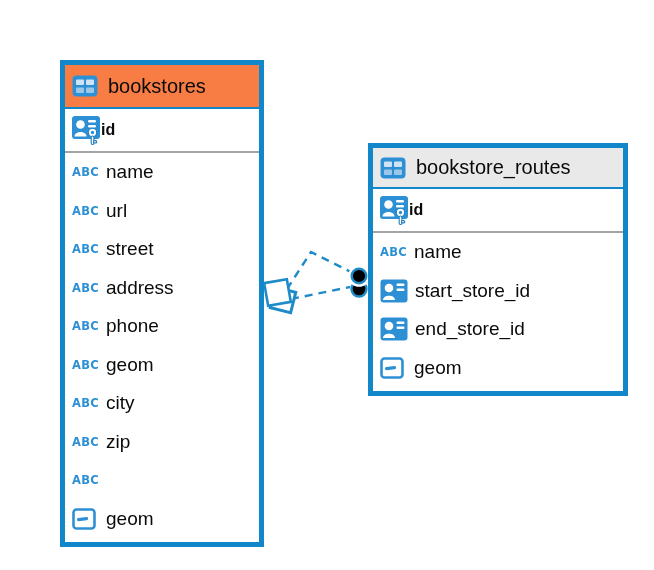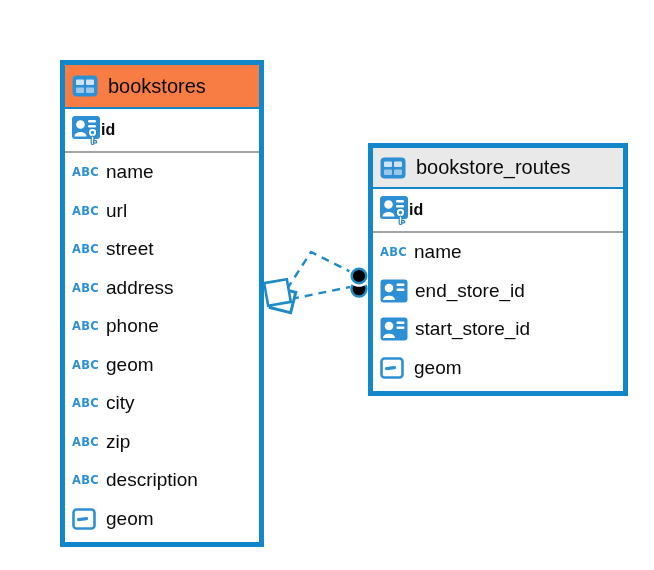--- a/index.html
+++ b/index.html
@@ -122,21 +122,20 @@
     <div class="field-row">
       <span class="abc">ABC</span>
       <span class="label">city</span>
     </div>
     <div class="field-row">
       <span class="abc">ABC</span>
       <span class="label">zip</span>
     </div>
     <div class="field-row">
       <span class="abc">ABC</span>
-      <span class="label">description</span>
     </div>
     <div class="field-row">
       <span class="icon-slot narrow">
         <svg width="24" height="22" viewBox="0 0 24 22">
           <rect x="1.5" y="1.5" width="21" height="19" rx="3" fill="#ffffff" stroke="#2e90d4" stroke-width="2.6"></rect>
           <line x1="6.5" y1="11.6" x2="14.5" y2="10.6" stroke="#2e90d4" stroke-width="3.2" stroke-linecap="round"></line>
         </svg>
       </span>
       <span class="label">geom</span>
     </div>
@@ -182,33 +181,33 @@
     <div class="field-row">
       <span class="icon-slot">
         <svg width="28" height="24" viewBox="0 0 28 24">
           <rect x="0.5" y="0.5" width="27" height="23" rx="3" fill="#2e90d4"></rect>
           <circle cx="9" cy="9" r="4.3" fill="#ffffff"></circle>
           <path d="M3 21 c0 -5.8 12 -5.8 12 0 z" fill="#ffffff"></path>
           <rect x="16.5" y="4.5" width="8" height="2.6" rx="1.3" fill="#ffffff"></rect>
           <rect x="16.5" y="9.5" width="8" height="2.6" rx="1.3" fill="#ffffff"></rect>
         </svg>
       </span>
-      <span class="label">end_store_id</span>
+      <span class="label">start_store_id</span>
     </div>
     <div class="field-row">
       <span class="icon-slot">
         <svg width="28" height="24" viewBox="0 0 28 24">
           <rect x="0.5" y="0.5" width="27" height="23" rx="3" fill="#2e90d4"></rect>
           <circle cx="9" cy="9" r="4.3" fill="#ffffff"></circle>
           <path d="M3 21 c0 -5.8 12 -5.8 12 0 z" fill="#ffffff"></path>
           <rect x="16.5" y="4.5" width="8" height="2.6" rx="1.3" fill="#ffffff"></rect>
           <rect x="16.5" y="9.5" width="8" height="2.6" rx="1.3" fill="#ffffff"></rect>
         </svg>
       </span>
-      <span class="label">start_store_id</span>
+      <span class="label">end_store_id</span>
     </div>
     <div class="field-row">
       <span class="icon-slot narrow">
         <svg width="24" height="22" viewBox="0 0 24 22">
           <rect x="1.5" y="1.5" width="21" height="19" rx="3" fill="#ffffff" stroke="#2e90d4" stroke-width="2.6"></rect>
           <line x1="6.5" y1="11.6" x2="14.5" y2="10.6" stroke="#2e90d4" stroke-width="3.2" stroke-linecap="round"></line>
         </svg>
       </span>
       <span class="label">geom</span>
     </div>

